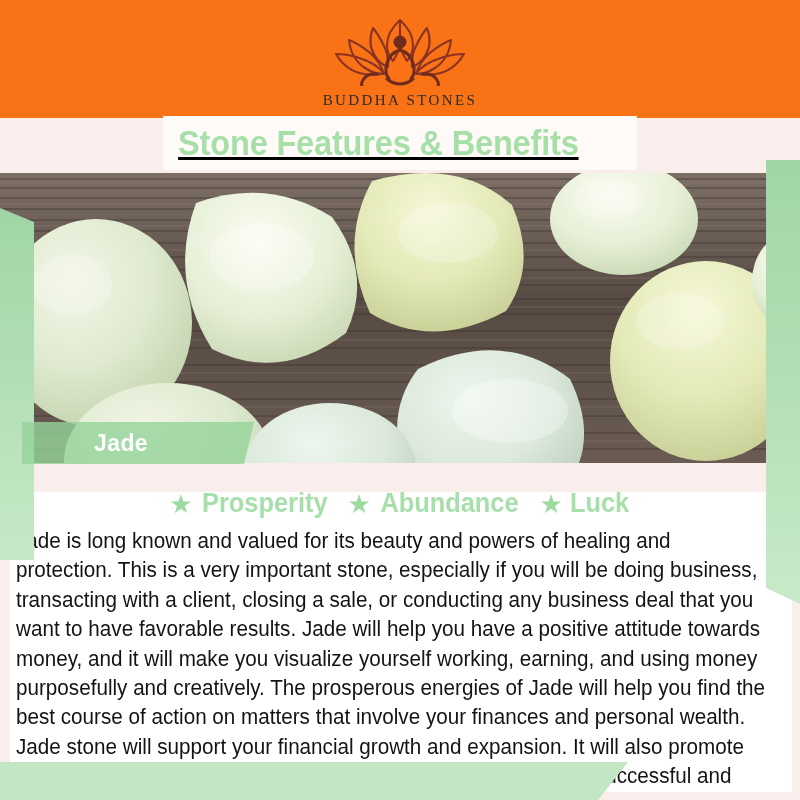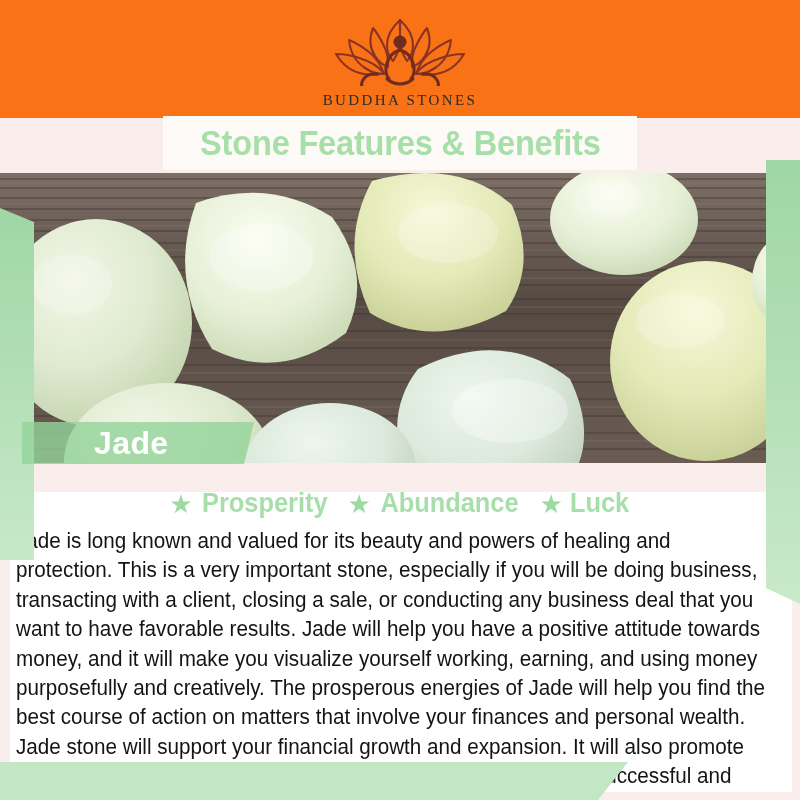--- a/index.html
+++ b/index.html
@@ -48,21 +48,22 @@
 
   
   #title-band {
     position: absolute;
     left: 163px; top: 116px;
     width: 474px; height: 54px;
     background: #fdfaf7;
     z-index: 7;
     display: flex;
     align-items: center;
-    justify-content: center;
+    justify-content: flex-start;
+    text-decoration: underline;
   }
   #title-text {
     font-family: "Liberation Sans Narrow", "Liberation Sans", sans-serif;
     font-weight: bold;
     font-size: 35px;
     color: #a6dfa8;
     letter-spacing: -0.2px;
     transform: scaleX(0.93);
     white-space: nowrap;
   }
@@ -108,21 +109,21 @@
     width: 232px; height: 42px;
     background: rgba(147,211,154,0.80);
     clip-path: polygon(0 0, 100% 0, calc(100% - 10px) 100%, 0 100%);
     z-index: 6;
     display: flex;
     align-items: center;
   }
   #jade-label {
     margin-left: 72px;
     color: #ffffff;
-    font-size: 32px;
+    font-size: 23px;
     font-weight: bold;
     letter-spacing: 0.4px;
     text-align: right;
   }
 
   
   #content {
     position: absolute;
     left: 0; top: 476px;
     width: 800px;

